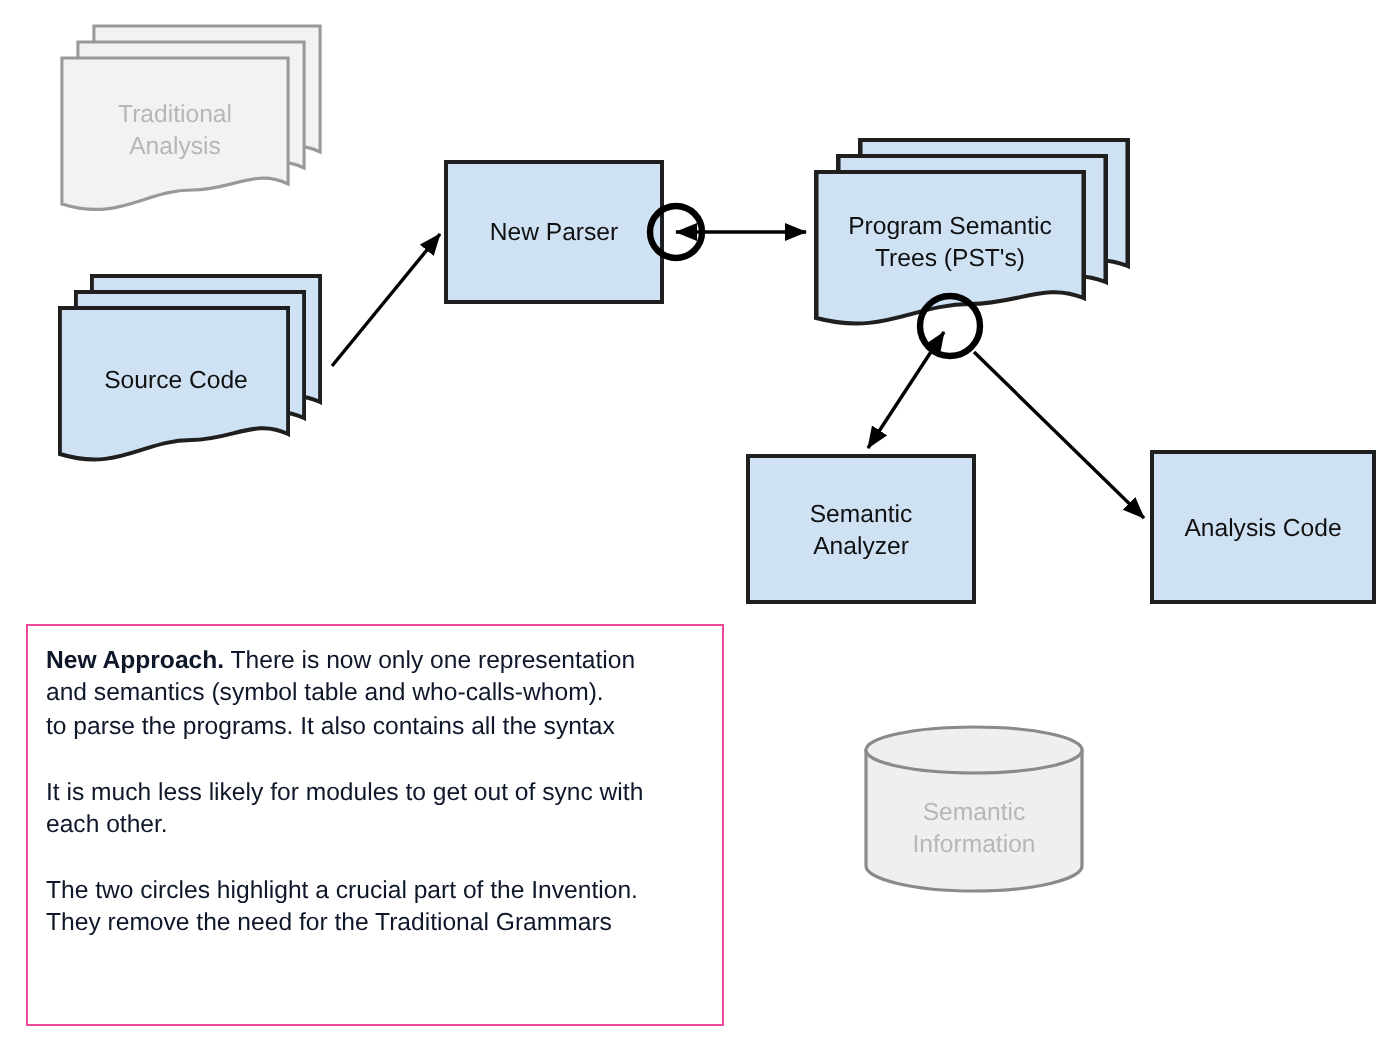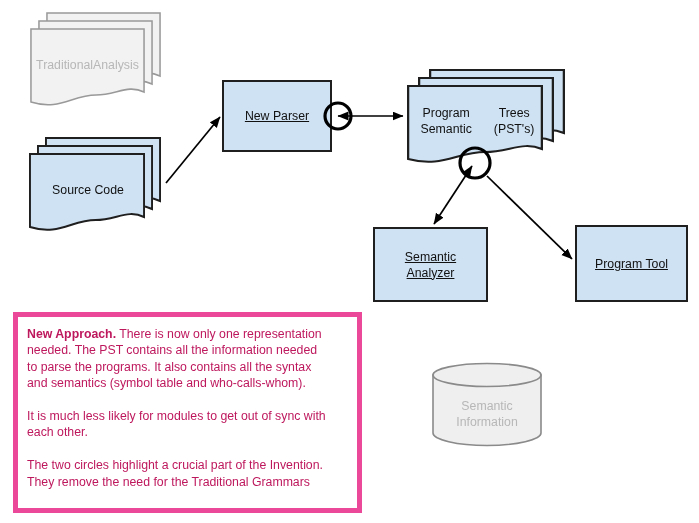--- a/index.html
+++ b/index.html
@@ -5,41 +5,41 @@
   html,body{margin:0;padding:0;}
   body{
     width:699px;height:523px;position:relative;overflow:hidden;
     background:#ffffff;
     font-family:"Liberation Sans", sans-serif;
     -webkit-font-smoothing:antialiased;
   }
   .stack{position:absolute;}
   .stack svg{position:absolute;display:block;overflow:visible;}
   .stack .label{
-    position:absolute;display:flex;flex-direction:row;align-items:center;justify-content:center;
+    position:absolute;display:flex;flex-direction:column;align-items:center;justify-content:center;
     text-align:center;font-size:12.3px;line-height:16px;color:#111111;
   }
   .stack.inactive .label{color:#b7b7b7;}
   .process{
     position:absolute;background:#cfe2f3;border:2px solid #1f1f1f;box-sizing:border-box;
     display:flex;flex-direction:column;align-items:center;justify-content:center;
-    text-align:right;font-size:12.3px;line-height:16px;color:#111111;text-decoration:underline;
+    text-align:right;font-size:12.3px;line-height:16px;color:#111111;
   }
   .cylinder{position:absolute;}
   .cylinder svg{position:absolute;left:0;top:0;display:block;overflow:visible;}
   .cylinder .label{
     position:absolute;left:0;top:24px;width:110px;height:56px;
     display:flex;flex-direction:column;align-items:center;justify-content:center;
     text-align:center;font-size:12.3px;line-height:16px;color:#b7b7b7;
   }
   .notes{
     position:absolute;left:13px;top:312px;width:349px;height:201px;box-sizing:border-box;
-    background:#ffffff;border:5px solid #ec4899;
+    background:#ffffff;border:1px solid #ec4899;
     padding:9px 8px 0 9px;
-    font-size:12.3px;line-height:16.4px;color:#be185d;white-space:nowrap;
+    font-size:12.3px;line-height:16.4px;color:#0f172a;white-space:nowrap;
   }
   .notes .line{height:16.4px;}
   .notes .lead{font-weight:bold;}
   #overlay{position:absolute;left:0;top:0;z-index:5;pointer-events:none;}
 </style>
 </head>
 <body>
 
 <div class="stack inactive" style="left:30px;top:12px;width:131px;height:100px;">
   <svg style="left:16px;top:0;" width="115" height="84" viewBox="0 0 120 84" preserveAspectRatio="none">
@@ -91,39 +91,38 @@
     <span>Trees (PST's)</span>
   </div>
 </div>
 
 <div class="process" style="left:373px;top:227px;width:115px;height:75px;">
   <span>Semantic</span>
   <span>Analyzer</span>
 </div>
 
 <div class="process" style="left:575px;top:225px;width:113px;height:77px;">
-  <span>Program Tool</span>
+  <span>Analysis Code</span>
 </div>
 
 <div class="cylinder" style="left:432px;top:362px;width:110px;height:85px;">
   <svg width="110" height="85" viewBox="0 0 110 85">
     <path d="M1,13 L1,71 C1,77.6 25,83.5 55,83.5 C85,83.5 109,77.6 109,71 L109,13 Z" fill="#efefef" stroke="#8a8a8a" stroke-width="1.6"></path>
     <ellipse cx="55" cy="13" rx="54" ry="11.5" fill="#efefef" stroke="#8a8a8a" stroke-width="1.6"></ellipse>
   </svg>
   <div class="label">
     <span>Semantic</span>
     <span>Information</span>
   </div>
 </div>
 
 <div class="notes">
   <div class="line"><span class="lead">New Approach.</span><span> There is now only one representation</span></div>
-  <div class="line">needed. The PST contains all the information needed</div>
+  <div class="line">and semantics (symbol table and who-calls-whom).</div>
   <div class="line">to parse the programs. It also contains all the syntax</div>
-  <div class="line">and semantics (symbol table and who-calls-whom).</div>
   <div class="line"></div>
   <div class="line">It is much less likely for modules to get out of sync with</div>
   <div class="line">each other.</div>
   <div class="line"></div>
   <div class="line">The two circles highlight a crucial part of the Invention.</div>
   <div class="line">They remove the need for the Traditional Grammars</div>
 </div>
 
 <svg id="overlay" width="699" height="523" viewBox="0 0 699 523">
   <defs>

